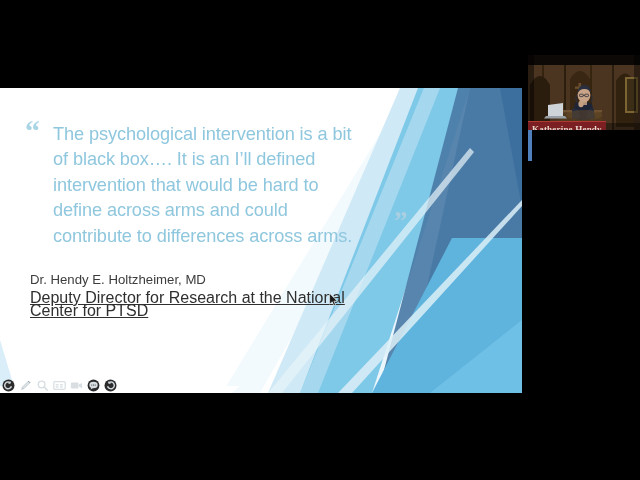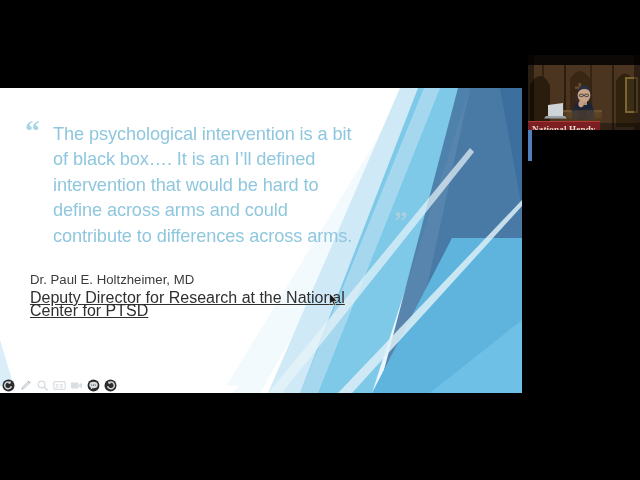--- a/index.html
+++ b/index.html
@@ -229,21 +229,21 @@
       <span id="open-quote">“</span>
       <p id="quote-text">The psychological intervention is a bit
 of black box…. It is an I’ll defined
 intervention that would be hard to
 define across arms and could
 contribute to differences across arms.</p>
       <span id="close-quote">”</span>
     </div>
 
     <div id="attribution">
-      <p id="attr-name">Dr. Paul E. Holtzheimer, MD</p>
+      <p id="attr-name">Dr. Hendy E. Holtzheimer, MD</p>
       <p id="attr-role">Deputy Director for Research at the National Center for PTSD</p>
     </div>
 
     <svg id="cursor" viewBox="0 0 10 14">
       <path d="M0.6 0.4 L0.6 11.2 L3.2 8.7 L4.9 12.6 L6.6 11.9 L4.9 8.2 L8.4 8.2 Z" fill="#1a1a1a" stroke="#ffffff" stroke-width="0.6"></path>
     </svg>
 
   </div>
 
   <div id="toolbar">
@@ -358,20 +358,20 @@
         <ellipse cx="53" cy="49" rx="2.6" ry="3.2" fill="#c49f82"></ellipse>
 
         <ellipse cx="56" cy="60" rx="18" ry="5" fill="#6d4f2a" opacity="0.45"></ellipse>
 
         <rect x="0" y="0" width="6" height="75" fill="#000000" opacity="0.45"></rect>
         <rect x="106" y="0" width="6" height="75" fill="#000000" opacity="0.4"></rect>
         <rect x="0" y="68" width="112" height="7" fill="#000000" opacity="0.35"></rect>
       </svg>
 
       <div id="speaker-name-badge">
-        <span>National Hendy</span>
+        <span>Katherine Hendy</span>
       </div>
     </div>
 
     <div id="webcam-blue-edge"></div>
   </div>
 
 </div>
 
 </body></html>

